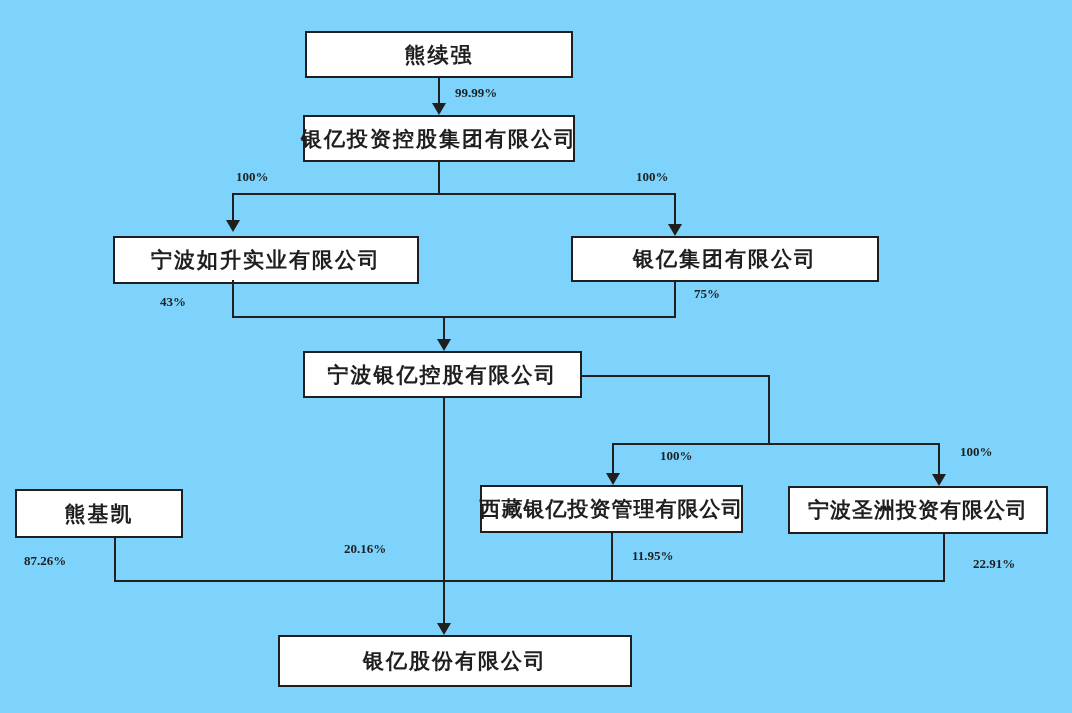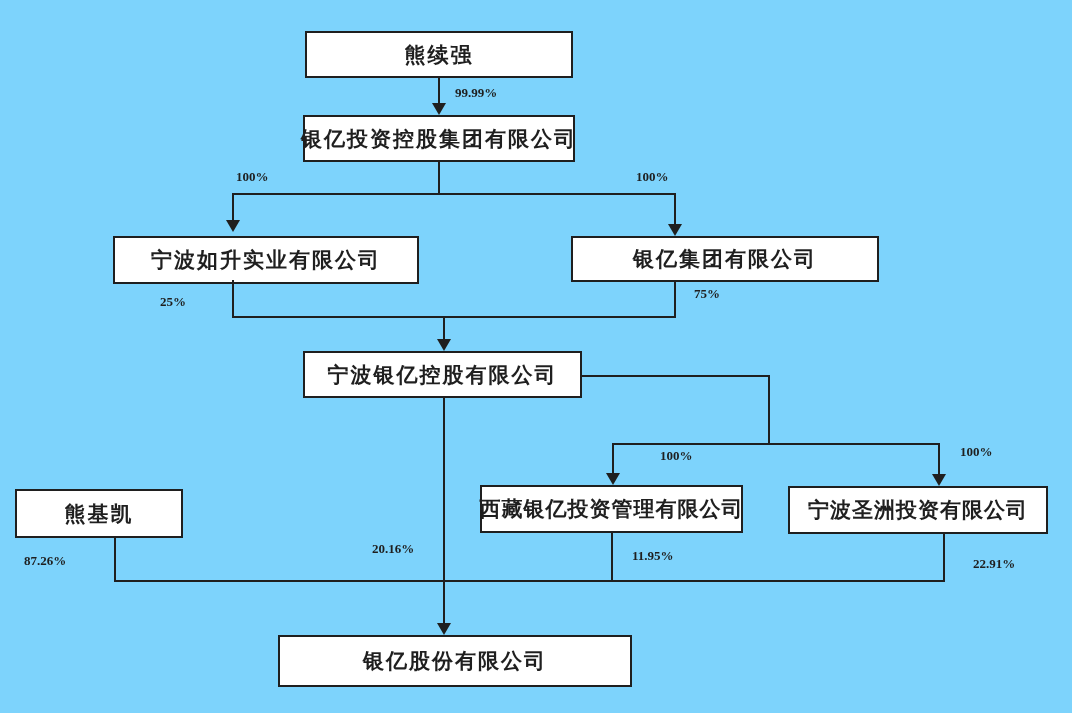--- a/index.html
+++ b/index.html
@@ -82,22 +82,22 @@
   <div class="arrow" style="left:226px; top:220px;"></div>
   <div class="arrow" style="left:668px; top:224px;"></div>
   <div class="arrow" style="left:437px; top:339px;"></div>
   <div class="arrow" style="left:606px; top:473px;"></div>
   <div class="arrow" style="left:932px; top:474px;"></div>
   <div class="arrow" style="left:437px; top:623px;"></div>
 
   <div class="edge-label" style="left:455px; top:85px;">99.99%</div>
   <div class="edge-label" style="left:236px; top:169px;">100%</div>
   <div class="edge-label" style="left:636px; top:169px;">100%</div>
-  <div class="edge-label" style="left:160px; top:294px;">25%</div>
+  <div class="edge-label" style="left:160px; top:294px;">43%</div>
   <div class="edge-label" style="left:694px; top:286px;text-align:center;">75%</div>
   <div class="edge-label" style="left:660px; top:448px;">100%</div>
   <div class="edge-label" style="left:960px; top:444px;">100%</div>
   <div class="edge-label" style="left:24px;  top:553px;">87.26%</div>
-  <div class="edge-label" style="left:344px; top:541px;margin-left:28px;">20.16%</div>
+  <div class="edge-label" style="left:344px; top:541px;">20.16%</div>
   <div class="edge-label" style="left:632px; top:548px;">11.95%</div>
   <div class="edge-label" style="left:973px; top:556px;">22.91%</div>
 
 </div>
 
 </body></html>

